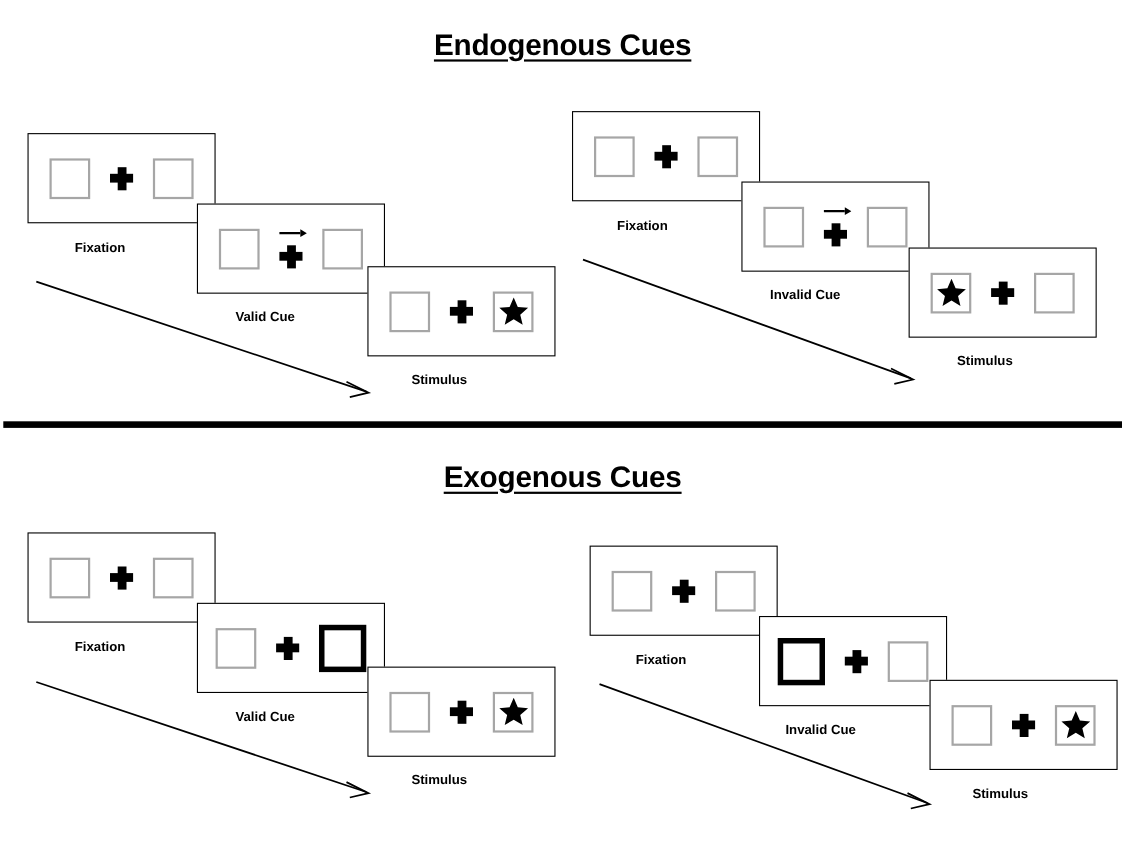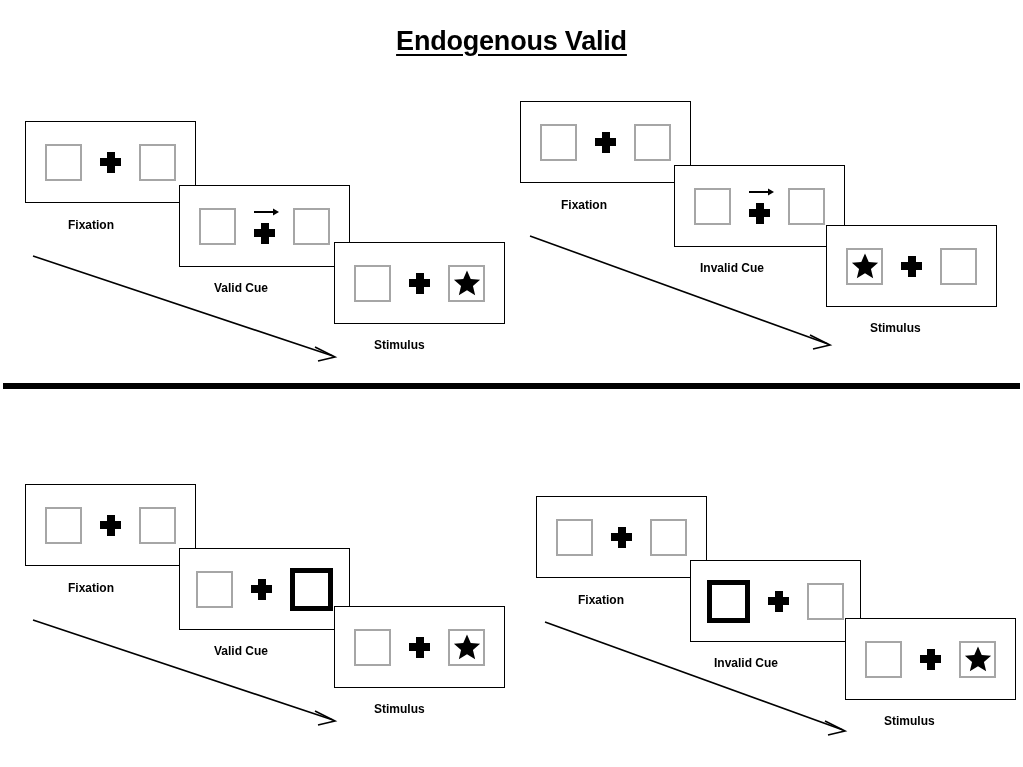--- a/index.html
+++ b/index.html
@@ -144,21 +144,21 @@
   .time-arrow {
     position: absolute;
     pointer-events: none;
   }
 </style>
 </head>
 <body>
 
 <div class="stage">
 
-  <div class="section-title" id="title-endogenous">Endogenous Valid</div>
+  <div class="section-title" id="title-endogenous">Endogenous Cues</div>
 
   <div class="panel" style="left:25px; top:121px; width:171px; height:82px;">
     <div class="panel-inner">
       <div class="box"></div>
       <div class="plus"></div>
       <div class="box"></div>
     </div>
   </div>
   <div class="step-label" style="left:68px; top:218px;">Fixation</div>
 
@@ -236,20 +236,21 @@
   </div>
   <div class="step-label" style="left:870px; top:321px;">Stimulus</div>
 
   <svg class="time-arrow" style="left:525px; top:228px;" width="320" height="130" viewBox="0 0 320 130">
     <line x1="5" y1="8" x2="303" y2="116" stroke="#000" stroke-width="1.6"></line>
     <polyline points="285,107 305,117 288,121" fill="none" stroke="#000" stroke-width="1.6"></polyline>
   </svg>
 
   <div class="divider"></div>
 
+  <div class="section-title" id="title-exogenous">Exogenous Cues</div>
 
   <div class="panel" style="left:25px; top:484px; width:171px; height:82px;">
     <div class="panel-inner">
       <div class="box"></div>
       <div class="plus"></div>
       <div class="box"></div>
     </div>
   </div>
   <div class="step-label" style="left:68px; top:581px;">Fixation</div>
 

